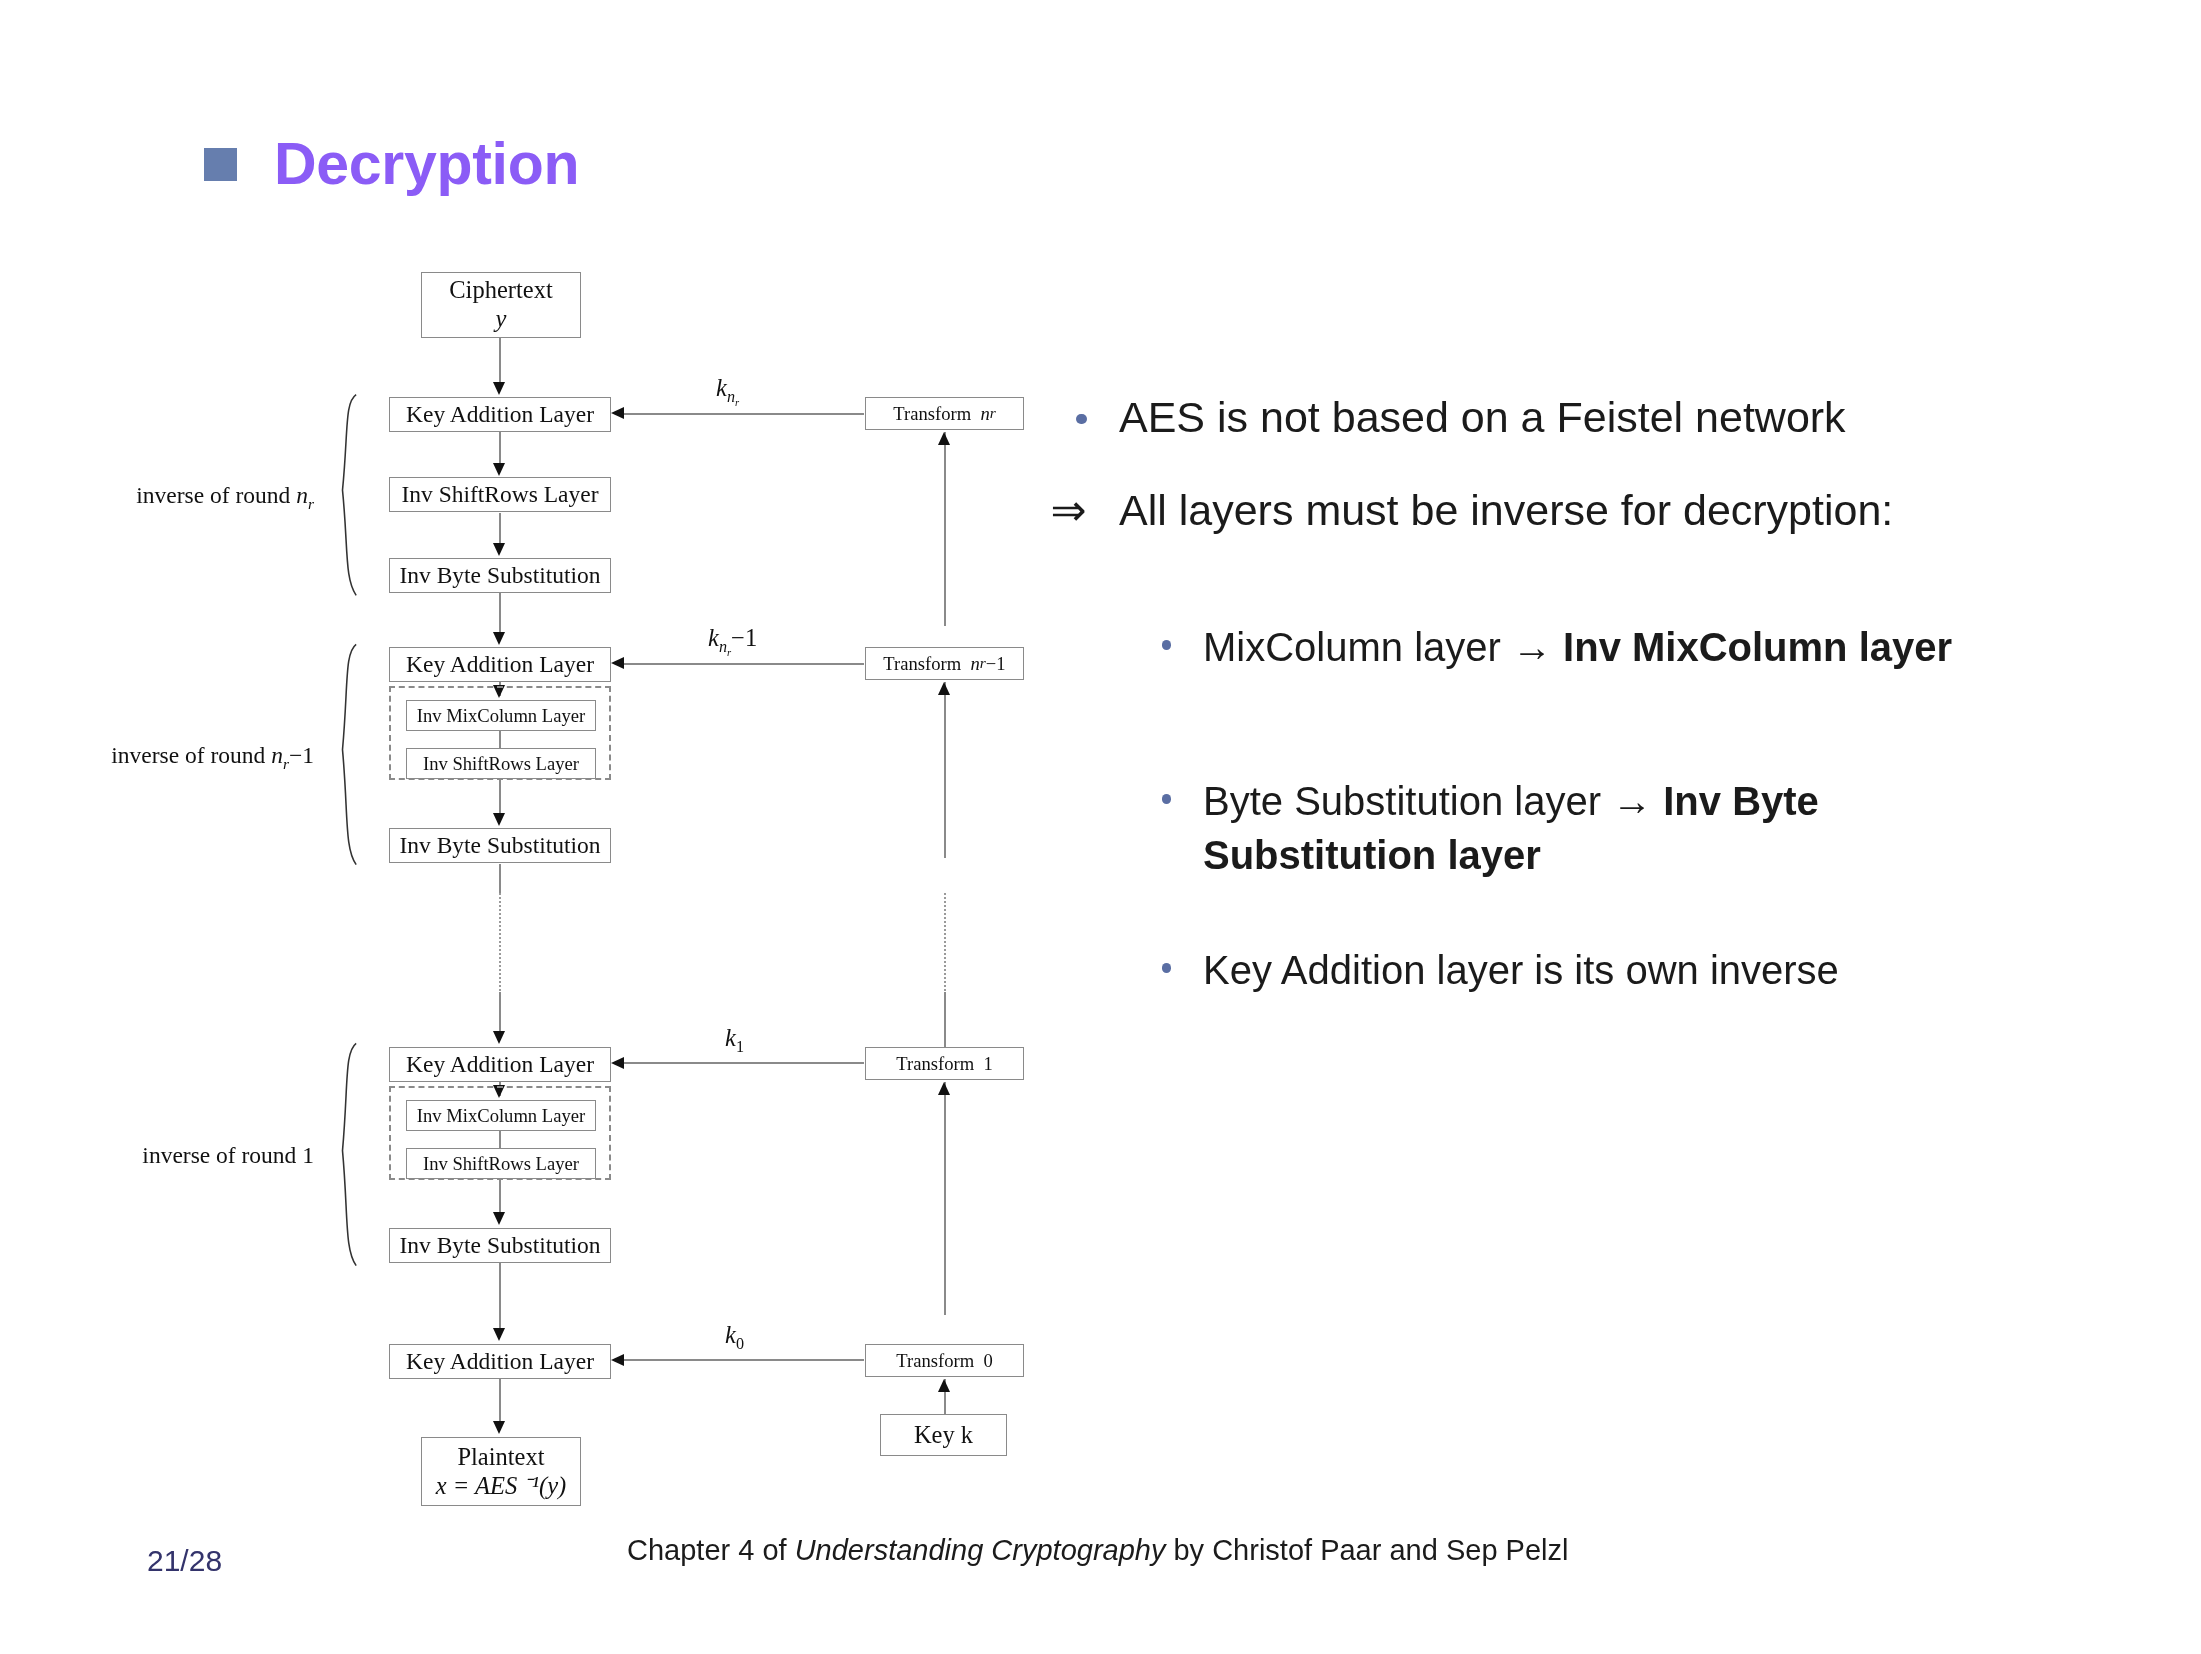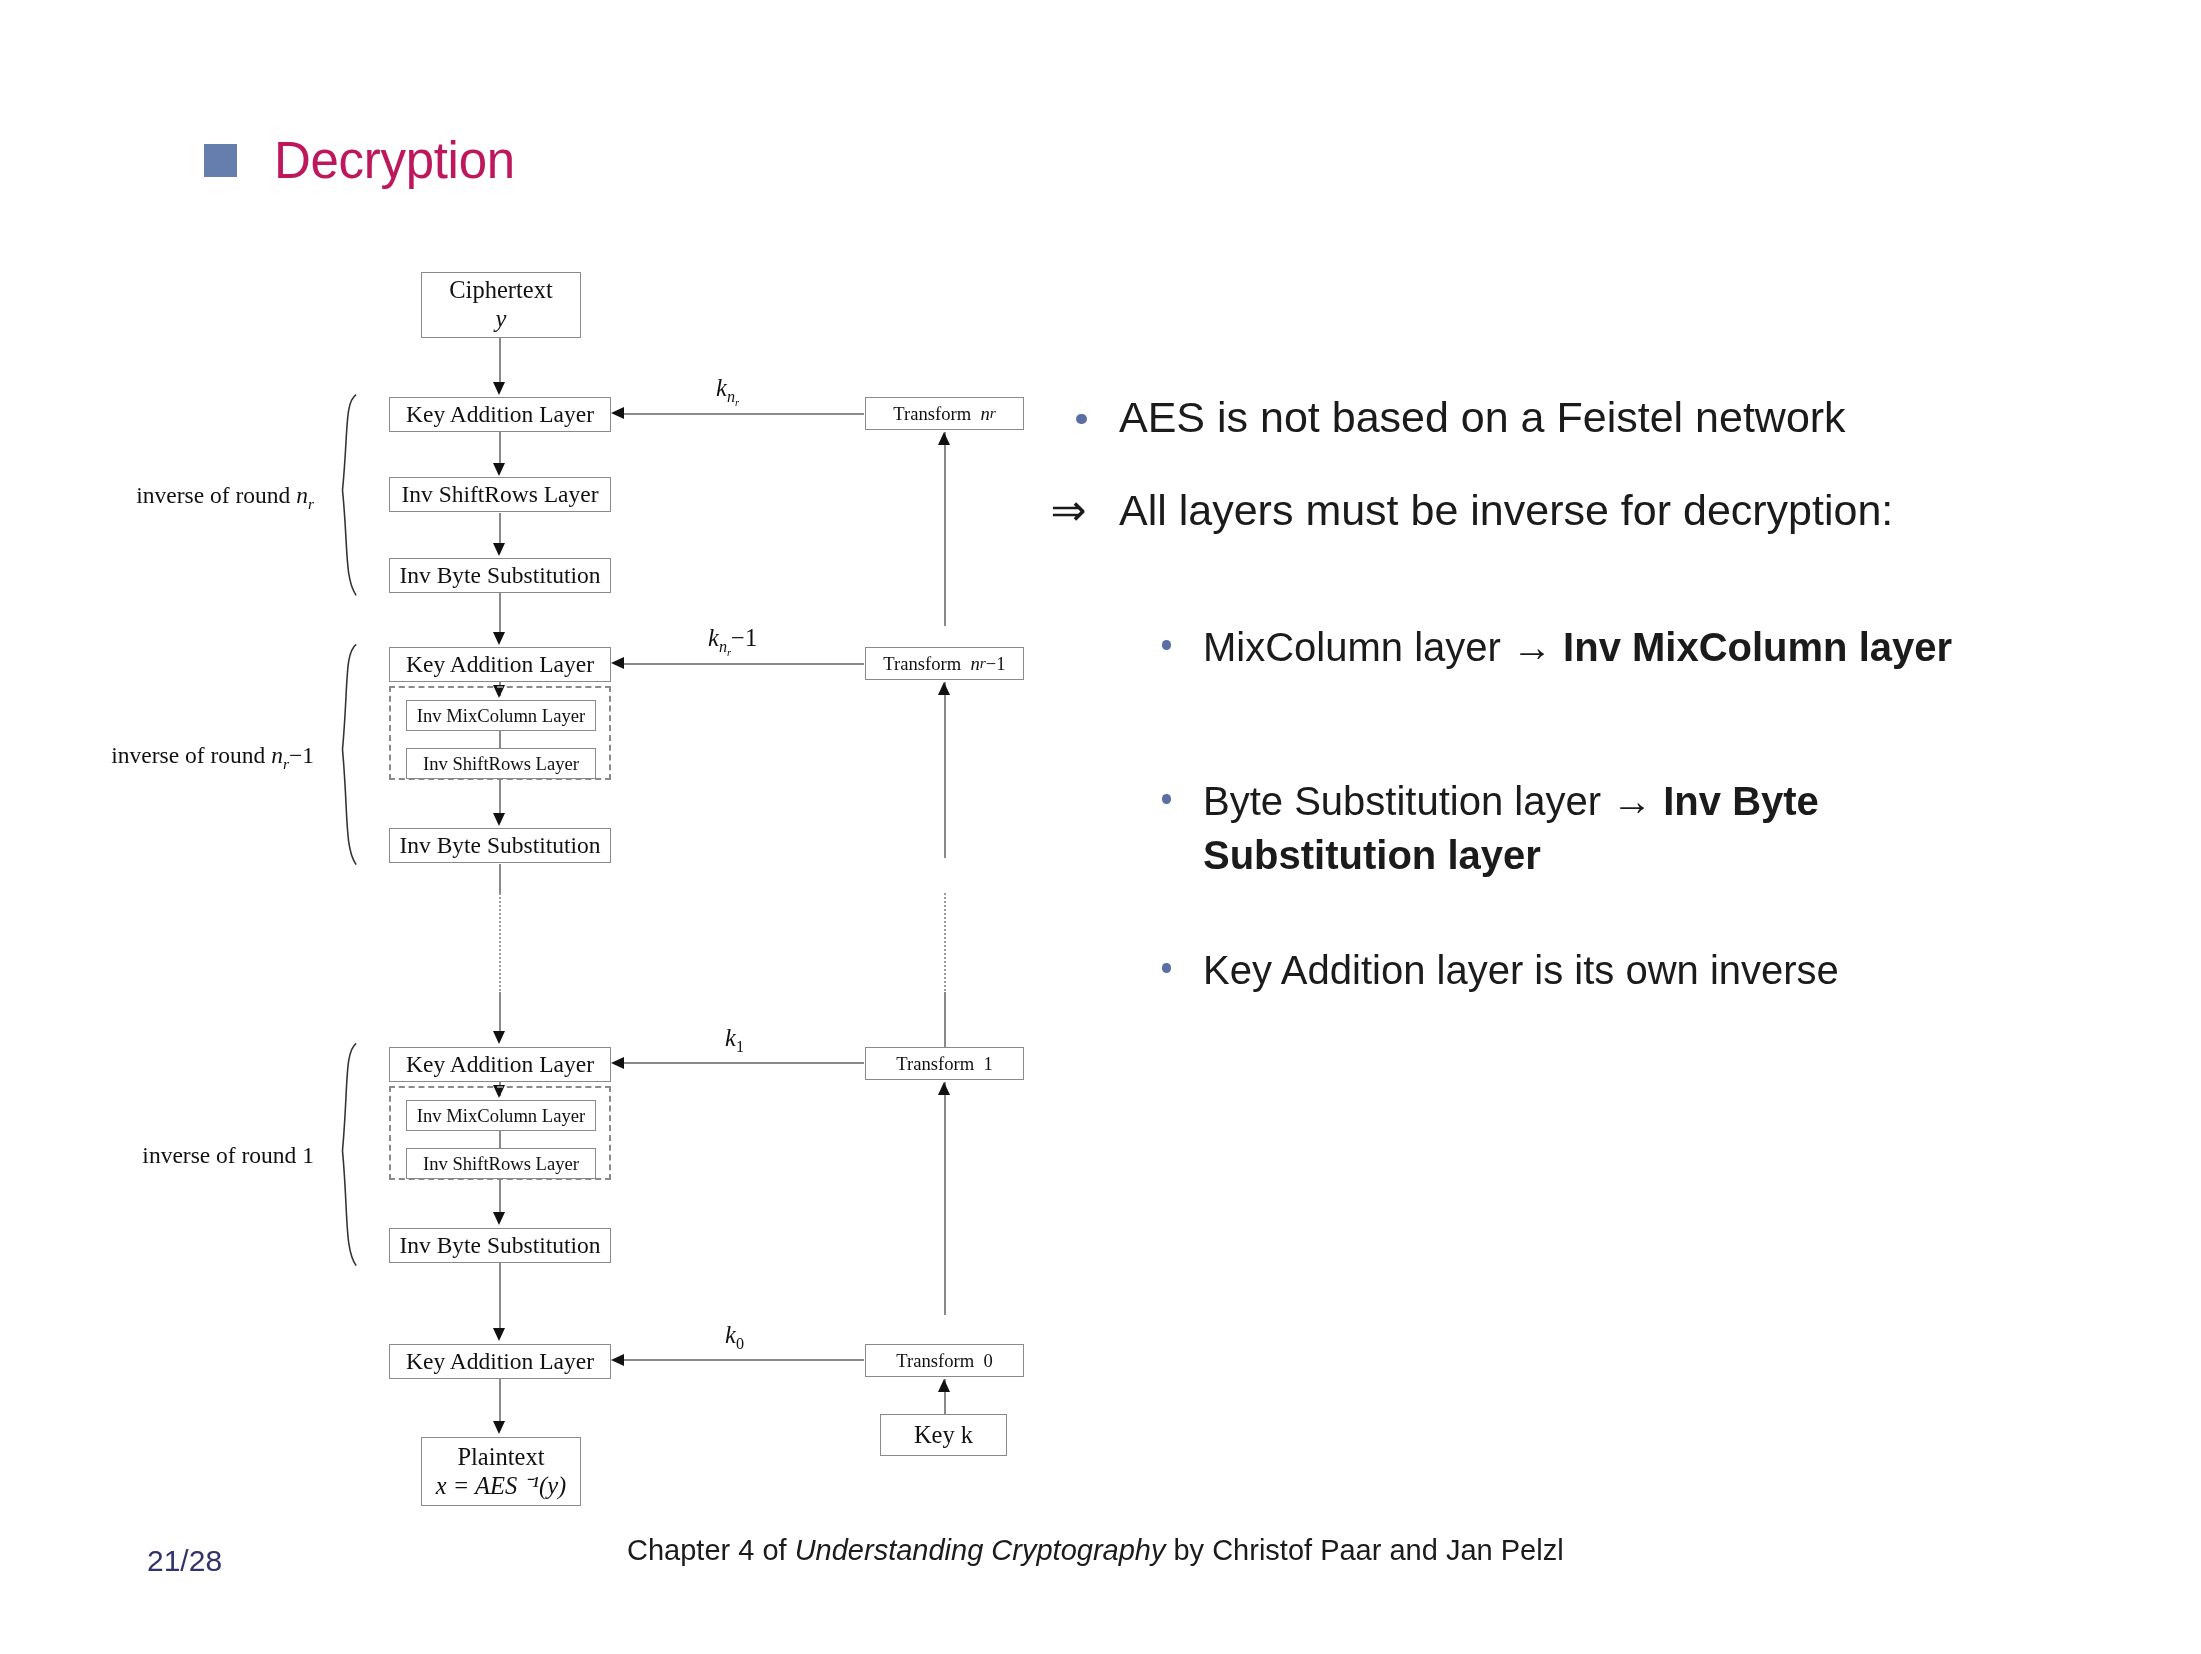--- a/index.html
+++ b/index.html
@@ -23,23 +23,23 @@
     display: flex;
     align-items: center;
   }
   #title-bullet {
     width: 33px;
     height: 33px;
     background: #667eae;
     margin-right: 37px;
   }
   #title-text {
-    font-size: 51px;
-    font-weight: normal;
-    color: #be185d;
+    font-size: 59px;
+    font-weight: bold;
+    color: #8b5cf6;
     letter-spacing: -0.3px;
     line-height: 1;
   }
 
   
   #diagram {
     position: absolute;
     left: 0px;
     top: 0px;
     width: 1078px;
@@ -421,15 +421,15 @@
   </div>
 
   <div class="lvl2" style="margin-left:78px;">
     <span class="dot"></span>
     <span>Key Addition layer is its own inverse</span>
   </div>
 </div>
 
 <div id="page-number">21/28</div>
 <div id="footer-text">
-  <span>Chapter 4 of </span><i>Understanding Cryptography</i><span> by Christof Paar and Jan Pelzl</span>
+  <span>Chapter 4 of </span><i>Understanding Cryptography</i><span> by Christof Paar and Sep Pelzl</span>
 </div>
 
 
 </body></html>

